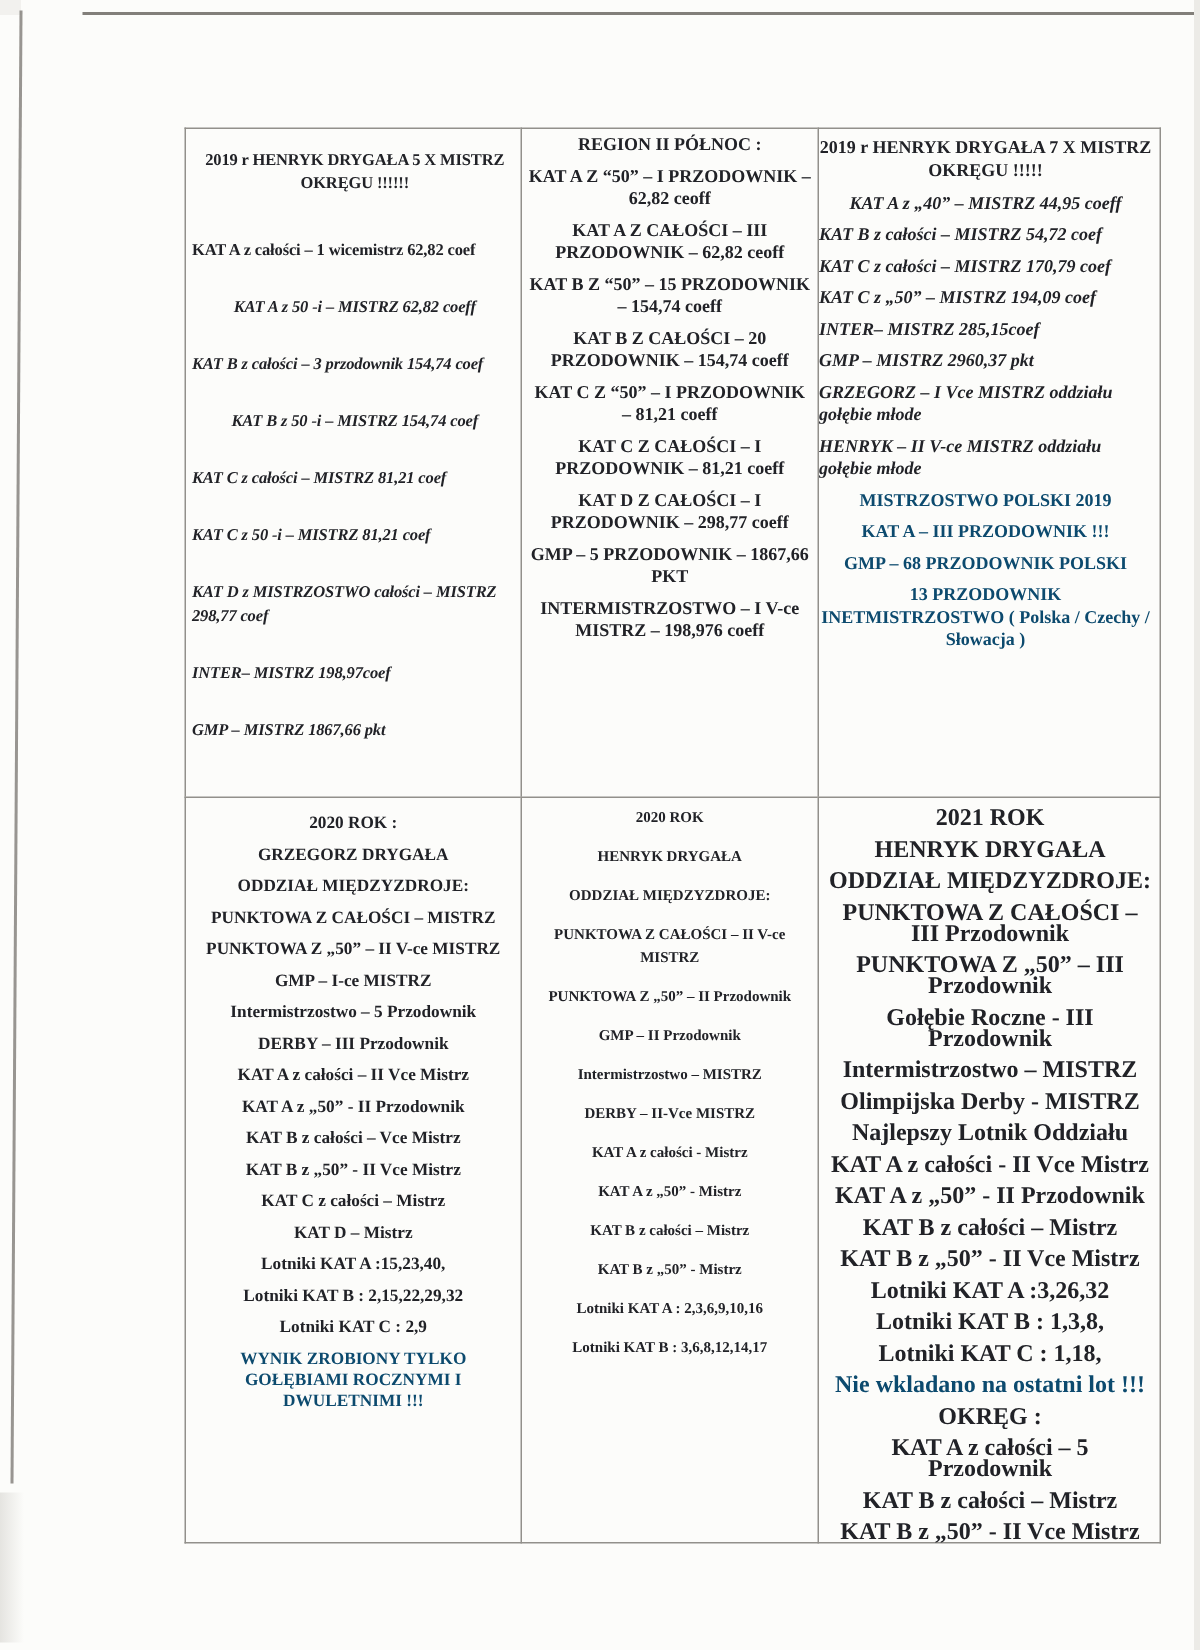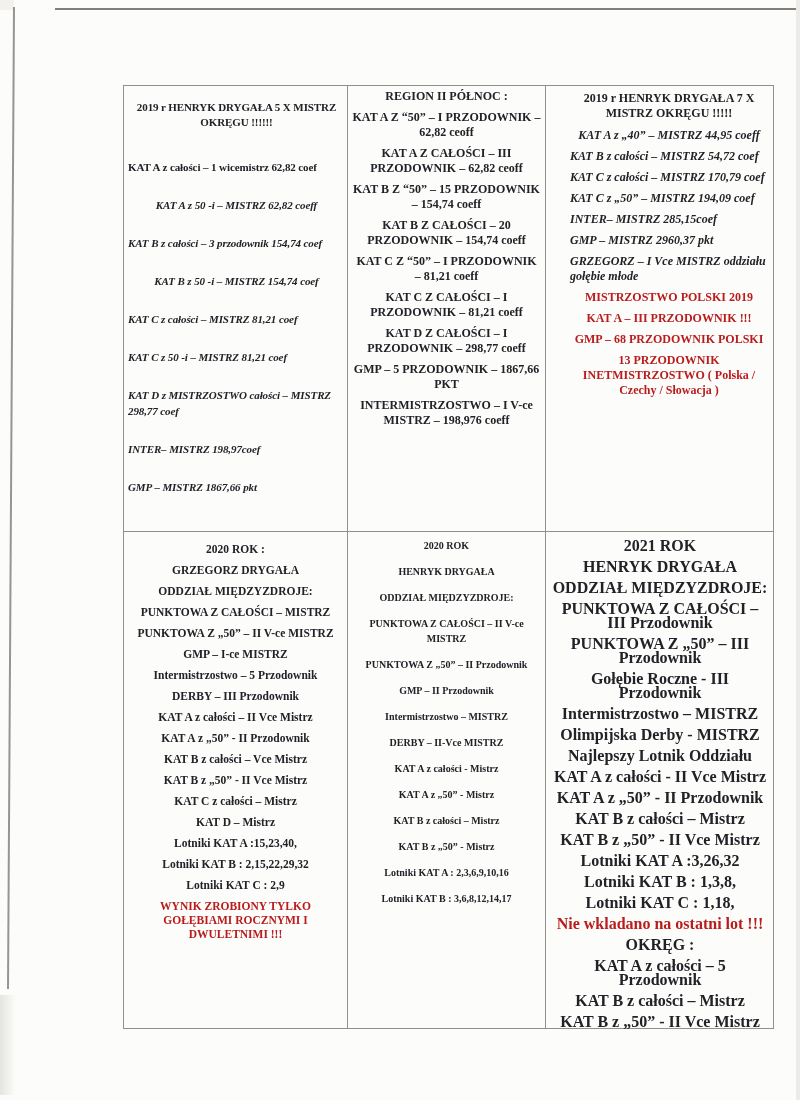--- a/index.html
+++ b/index.html
@@ -24,30 +24,30 @@
     position:absolute;left:123px;top:85px;width:651px;height:944px;
     display:grid;grid-template-columns:224px 198px 229px;grid-template-rows:446px 498px;
     border-right:1px solid #92908b;border-bottom:1px solid #92908b;
     box-sizing:border-box;
   }
   .cell{border-left:1px solid #92908b;border-top:1px solid #92908b;
         box-sizing:border-box;overflow:hidden;}
   .line{text-align:center;}
   .line.left{text-align:left;}
   .line.italic{font-style:italic;}
-  .line.red{color:#b91c1c;}
+  .line.red{color:#0c4a6e;}
 
   .cell-a{font-size:11px;letter-spacing:-0.1px;padding:14px 2px 0 4px;}
   .cell-a .line{line-height:16px;margin-bottom:22px;}
   .cell-a .line.title{line-height:15px;margin-bottom:29px;}
 
   .cell-b{font-size:12px;padding:3px 4px 0 4px;}
   .cell-b .line{line-height:15px;margin-bottom:6px;}
 
-  .cell-c{font-size:12px;padding:5px 6px 0 24px;}
+  .cell-c{font-size:12px;padding:5px 6px 0 0;}
   .cell-c .line{line-height:15px;margin-bottom:6px;}
   .cell-c .line.title{margin-bottom:7px;}
 
   .cell-d{font-size:11.5px;padding:10px 6px 0 6px;font-family:Liberation Serif, serif;}
   .cell-d .line{line-height:14px;margin-bottom:7px;}
 
   .cell-e{font-size:10px;padding:6px 4px 0 4px;}
   .cell-e .line{line-height:15px;margin-bottom:11px;}
 
   .cell-f{font-size:16px;padding:7px 6px 0 6px;}
@@ -90,20 +90,21 @@
       </div>
     <div class="cell cell-c">
         <div class="line title">2019 r HENRYK DRYGAŁA 7 X MISTRZ OKRĘGU !!!!!</div>
         <div class="line italic">KAT A z „40” – MISTRZ 44,95 coeff</div>
         <div class="line left italic">KAT B z całości – MISTRZ 54,72 coef</div>
         <div class="line left italic">KAT C z całości – MISTRZ 170,79 coef</div>
         <div class="line left italic">KAT C z „50” – MISTRZ 194,09 coef</div>
         <div class="line left italic">INTER– MISTRZ 285,15coef</div>
         <div class="line left italic">GMP – MISTRZ 2960,37 pkt</div>
         <div class="line left italic">GRZEGORZ – I Vce MISTRZ oddziału gołębie młode</div>
+        <div class="line left italic">HENRYK – II V-ce MISTRZ oddziału gołębie młode</div>
         <div class="line red">MISTRZOSTWO POLSKI 2019</div>
         <div class="line red">KAT A – III PRZODOWNIK !!!</div>
         <div class="line red">GMP – 68 PRZODOWNIK POLSKI</div>
         <div class="line red">13 PRZODOWNIK INETMISTRZOSTWO ( Polska / Czechy / Słowacja )</div>
       </div>
     <div class="cell cell-d">
         <div class="line">2020 ROK :</div>
         <div class="line">GRZEGORZ DRYGAŁA</div>
         <div class="line">ODDZIAŁ MIĘDZYZDROJE:</div>
         <div class="line">PUNKTOWA Z CAŁOŚCI – MISTRZ</div>

